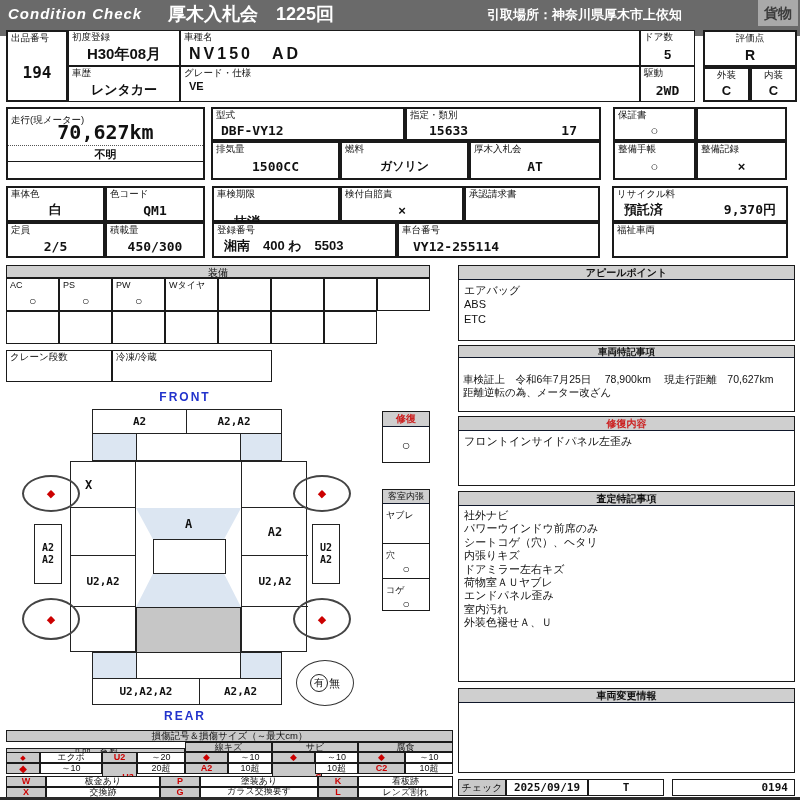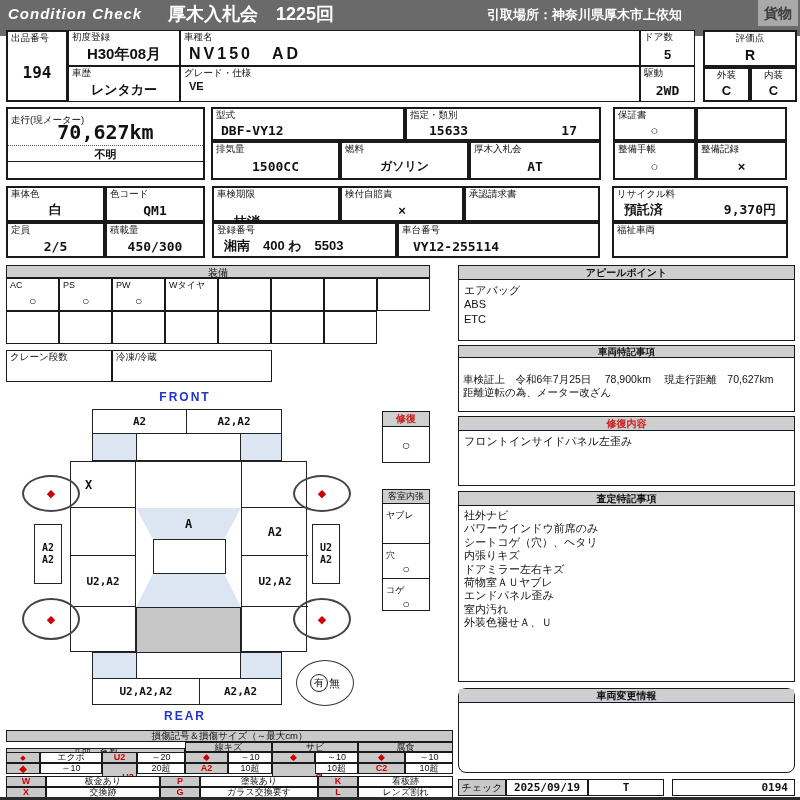--- a/index.html
+++ b/index.html
@@ -353,21 +353,21 @@
 パワーウインドウ前席のみ
 シートコゲ（穴）、ヘタリ
 内張りキズ
 ドアミラー左右キズ
 荷物室ＡＵヤブレ
 エンドパネル歪み
 室内汚れ
 外装色褪せＡ、Ｕ</div>
   </div>
 
-  <div class="panel" style="left:458px;top:688px;width:337px;height:85px;border-radius:8px;">
+  <div class="panel" style="left:458px;top:688px;width:337px;height:85px;">
     <div class="phead">車両変更情報</div>
     <div class="pbody"></div>
   </div>
 
   <div class="lg-cell lg-gray" style="left:458px;top:779px;width:48px;height:17px;font-size:10px;">チェック</div>
   <div class="lg-cell mono" style="left:506px;top:779px;width:82px;height:17px;font-weight:bold;font-size:11px;">2025/09/19</div>
   <div class="lg-cell mono" style="left:588px;top:779px;width:76px;height:17px;font-weight:bold;font-size:11px;">T</div>
   <div class="lg-cell mono" style="left:672px;top:779px;width:123px;height:17px;font-weight:bold;font-size:11px;justify-content:flex-end;padding-right:6px;">0194</div>
 
   <div class="lg-cell lg-gray" style="left:6px;top:730px;width:447px;height:12px;font-size:9.5px;">損傷記号＆損傷サイズ（～最大cm）</div>
@@ -402,19 +402,19 @@
   <div class="lg-cell lg-gray lg-red" style="left:6px;top:776px;width:40px;height:11px;">W</div>
   <div class="lg-cell" style="left:46px;top:776px;width:114px;height:11px;">板金あり</div>
   <div class="lg-cell lg-gray lg-red" style="left:160px;top:776px;width:40px;height:11px;">P</div>
   <div class="lg-cell" style="left:200px;top:776px;width:118px;height:11px;">塗装あり</div>
   <div class="lg-cell lg-gray lg-red" style="left:318px;top:776px;width:40px;height:11px;">K</div>
   <div class="lg-cell" style="left:358px;top:776px;width:95px;height:11px;">看板跡</div>
 
   <div class="lg-cell lg-gray lg-red" style="left:6px;top:787px;width:40px;height:11px;">X</div>
   <div class="lg-cell" style="left:46px;top:787px;width:114px;height:11px;">交換跡</div>
   <div class="lg-cell lg-gray lg-red" style="left:160px;top:787px;width:40px;height:11px;">G</div>
-  <div class="lg-cell" style="left:200px;top:787px;width:118px;height:11px;">ガラス交換要す</div>
+  <div class="lg-cell" style="left:200px;top:787px;width:118px;height:11px;font-family:Liberation Mono, monospace;">ガラス交換要す</div>
   <div class="lg-cell lg-gray lg-red" style="left:318px;top:787px;width:40px;height:11px;">L</div>
   <div class="lg-cell" style="left:358px;top:787px;width:95px;height:11px;">レンズ割れ</div>
 
   <div class="abs" style="left:0;top:797px;width:800px;height:3px;background:#2a2a2a;"></div>
 
 </div>
 
 </body></html>

